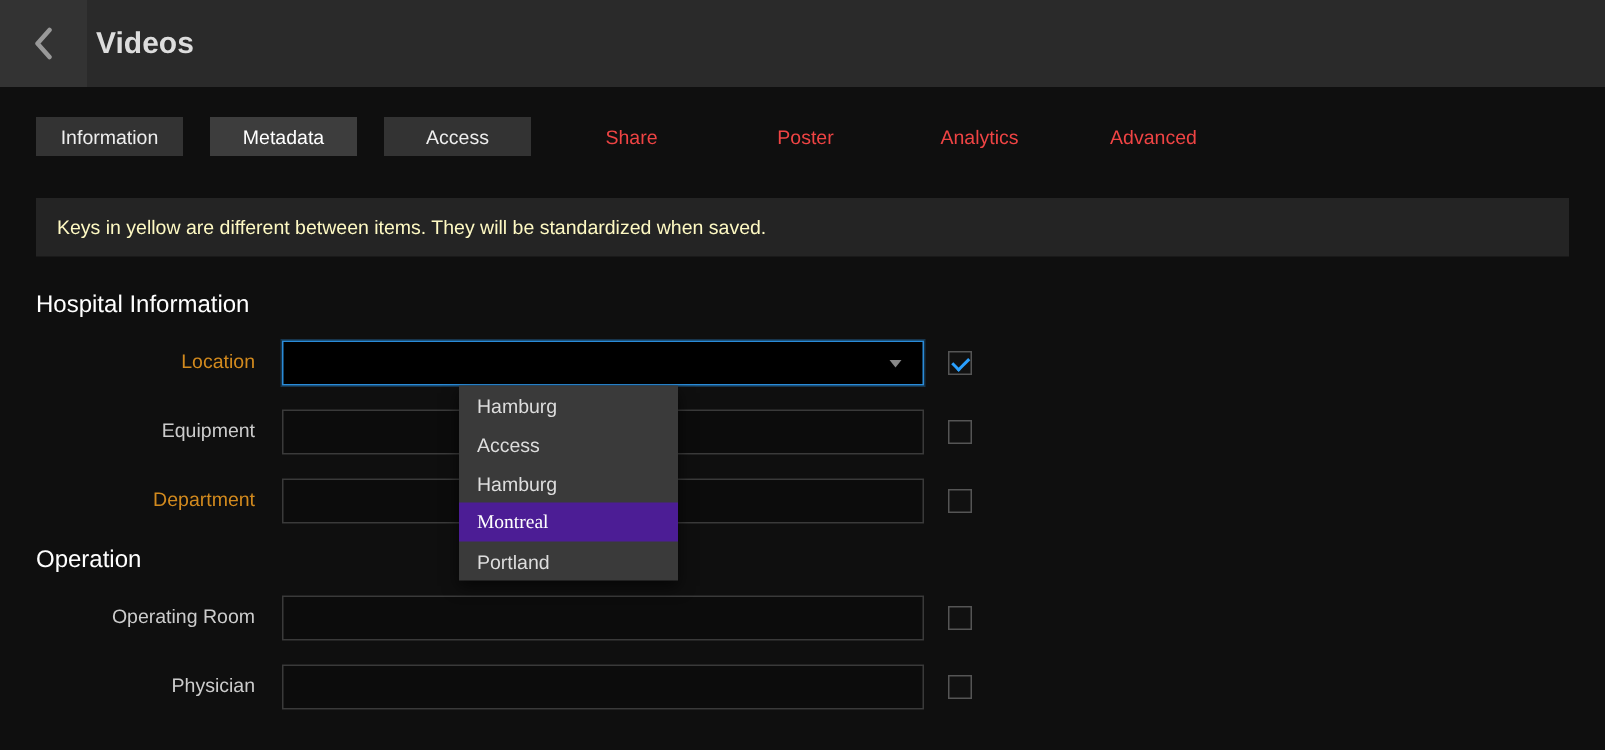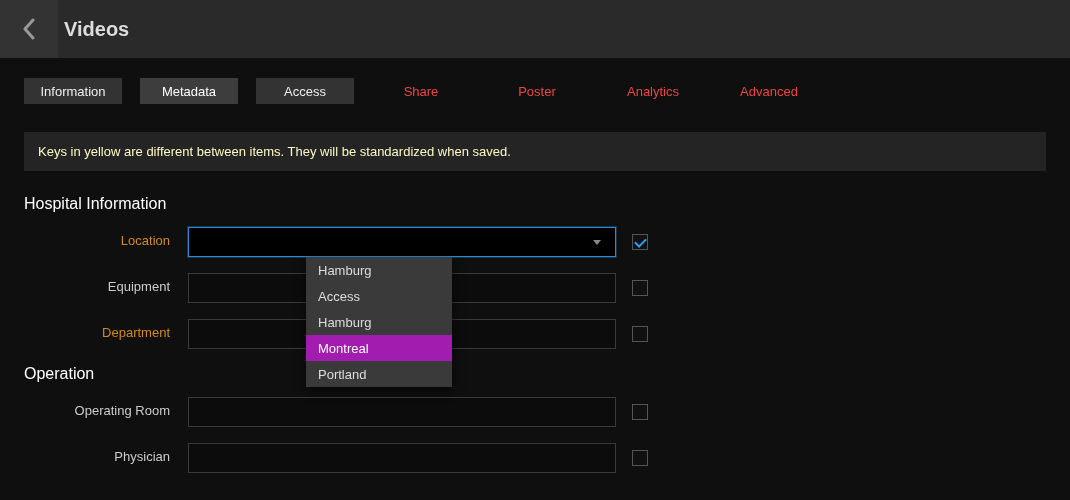--- a/index.html
+++ b/index.html
@@ -22,21 +22,21 @@
   .form-label { width: 164px; text-align: right; font-size: 13px; padding-top: 6px; padding-right: 18px; color: #ccc; }
   .form-label.different { color: #d28a1e; }
   .input-wrap { position: relative; }
   .text-input { width: 428px; height: 30px; background: #0c0c0c; border: 1px solid #3a3a3a; color: #ddd; padding: 0 8px; font-size: 13px; }
   .select-input { width: 428px; height: 30px; background: #000; border: 1px solid #2a8bd8; color: #ddd; padding: 0 8px; font-size: 13px; display: flex; align-items: center; justify-content: space-between; box-shadow: 0 0 0 1px rgba(42,139,216,0.3); cursor: pointer; }
   .caret { width: 0; height: 0; border-left: 4px solid transparent; border-right: 4px solid transparent; border-top: 5px solid #888; margin-right: 6px; }
   .checkbox { width: 16px; height: 16px; border: 1px solid #555; margin-left: 16px; margin-top: 7px; background: #111; cursor: pointer; display: flex; align-items: center; justify-content: center; }
   .checkbox.checked::after { content: ""; display: block; width: 5px; height: 9px; border: solid #2aa0ff; border-width: 0 2px 2px 0; transform: translateY(-1px) rotate(45deg); }
   .dropdown { position: absolute; top: 30px; left: 282px; width: 146px; background: #3a3a3a; box-shadow: 0 4px 10px rgba(0,0,0,0.6); z-index: 10; }
   .dropdown-item { height: 26px; display: flex; align-items: center; padding: 0 12px; color: #ddd; font-size: 13px; cursor: pointer; }
-  .dropdown-item.highlighted { background: #a21caf; color: #fff; }
+  .dropdown-item.highlighted { background: #4c1d95; color: #fff; font-family: Liberation Serif, serif; }
   .section2 { margin-top: 6px; }
 </style>
 </head>
 <body>
 
 <div class="header">
   <div class="back-btn">
     <svg viewBox="0 0 14 22">
         <path d="M11 2 L3 11 L11 20" stroke="#999" stroke-width="3" fill="none" stroke-linecap="round" stroke-linejoin="round"></path>
       </svg>

